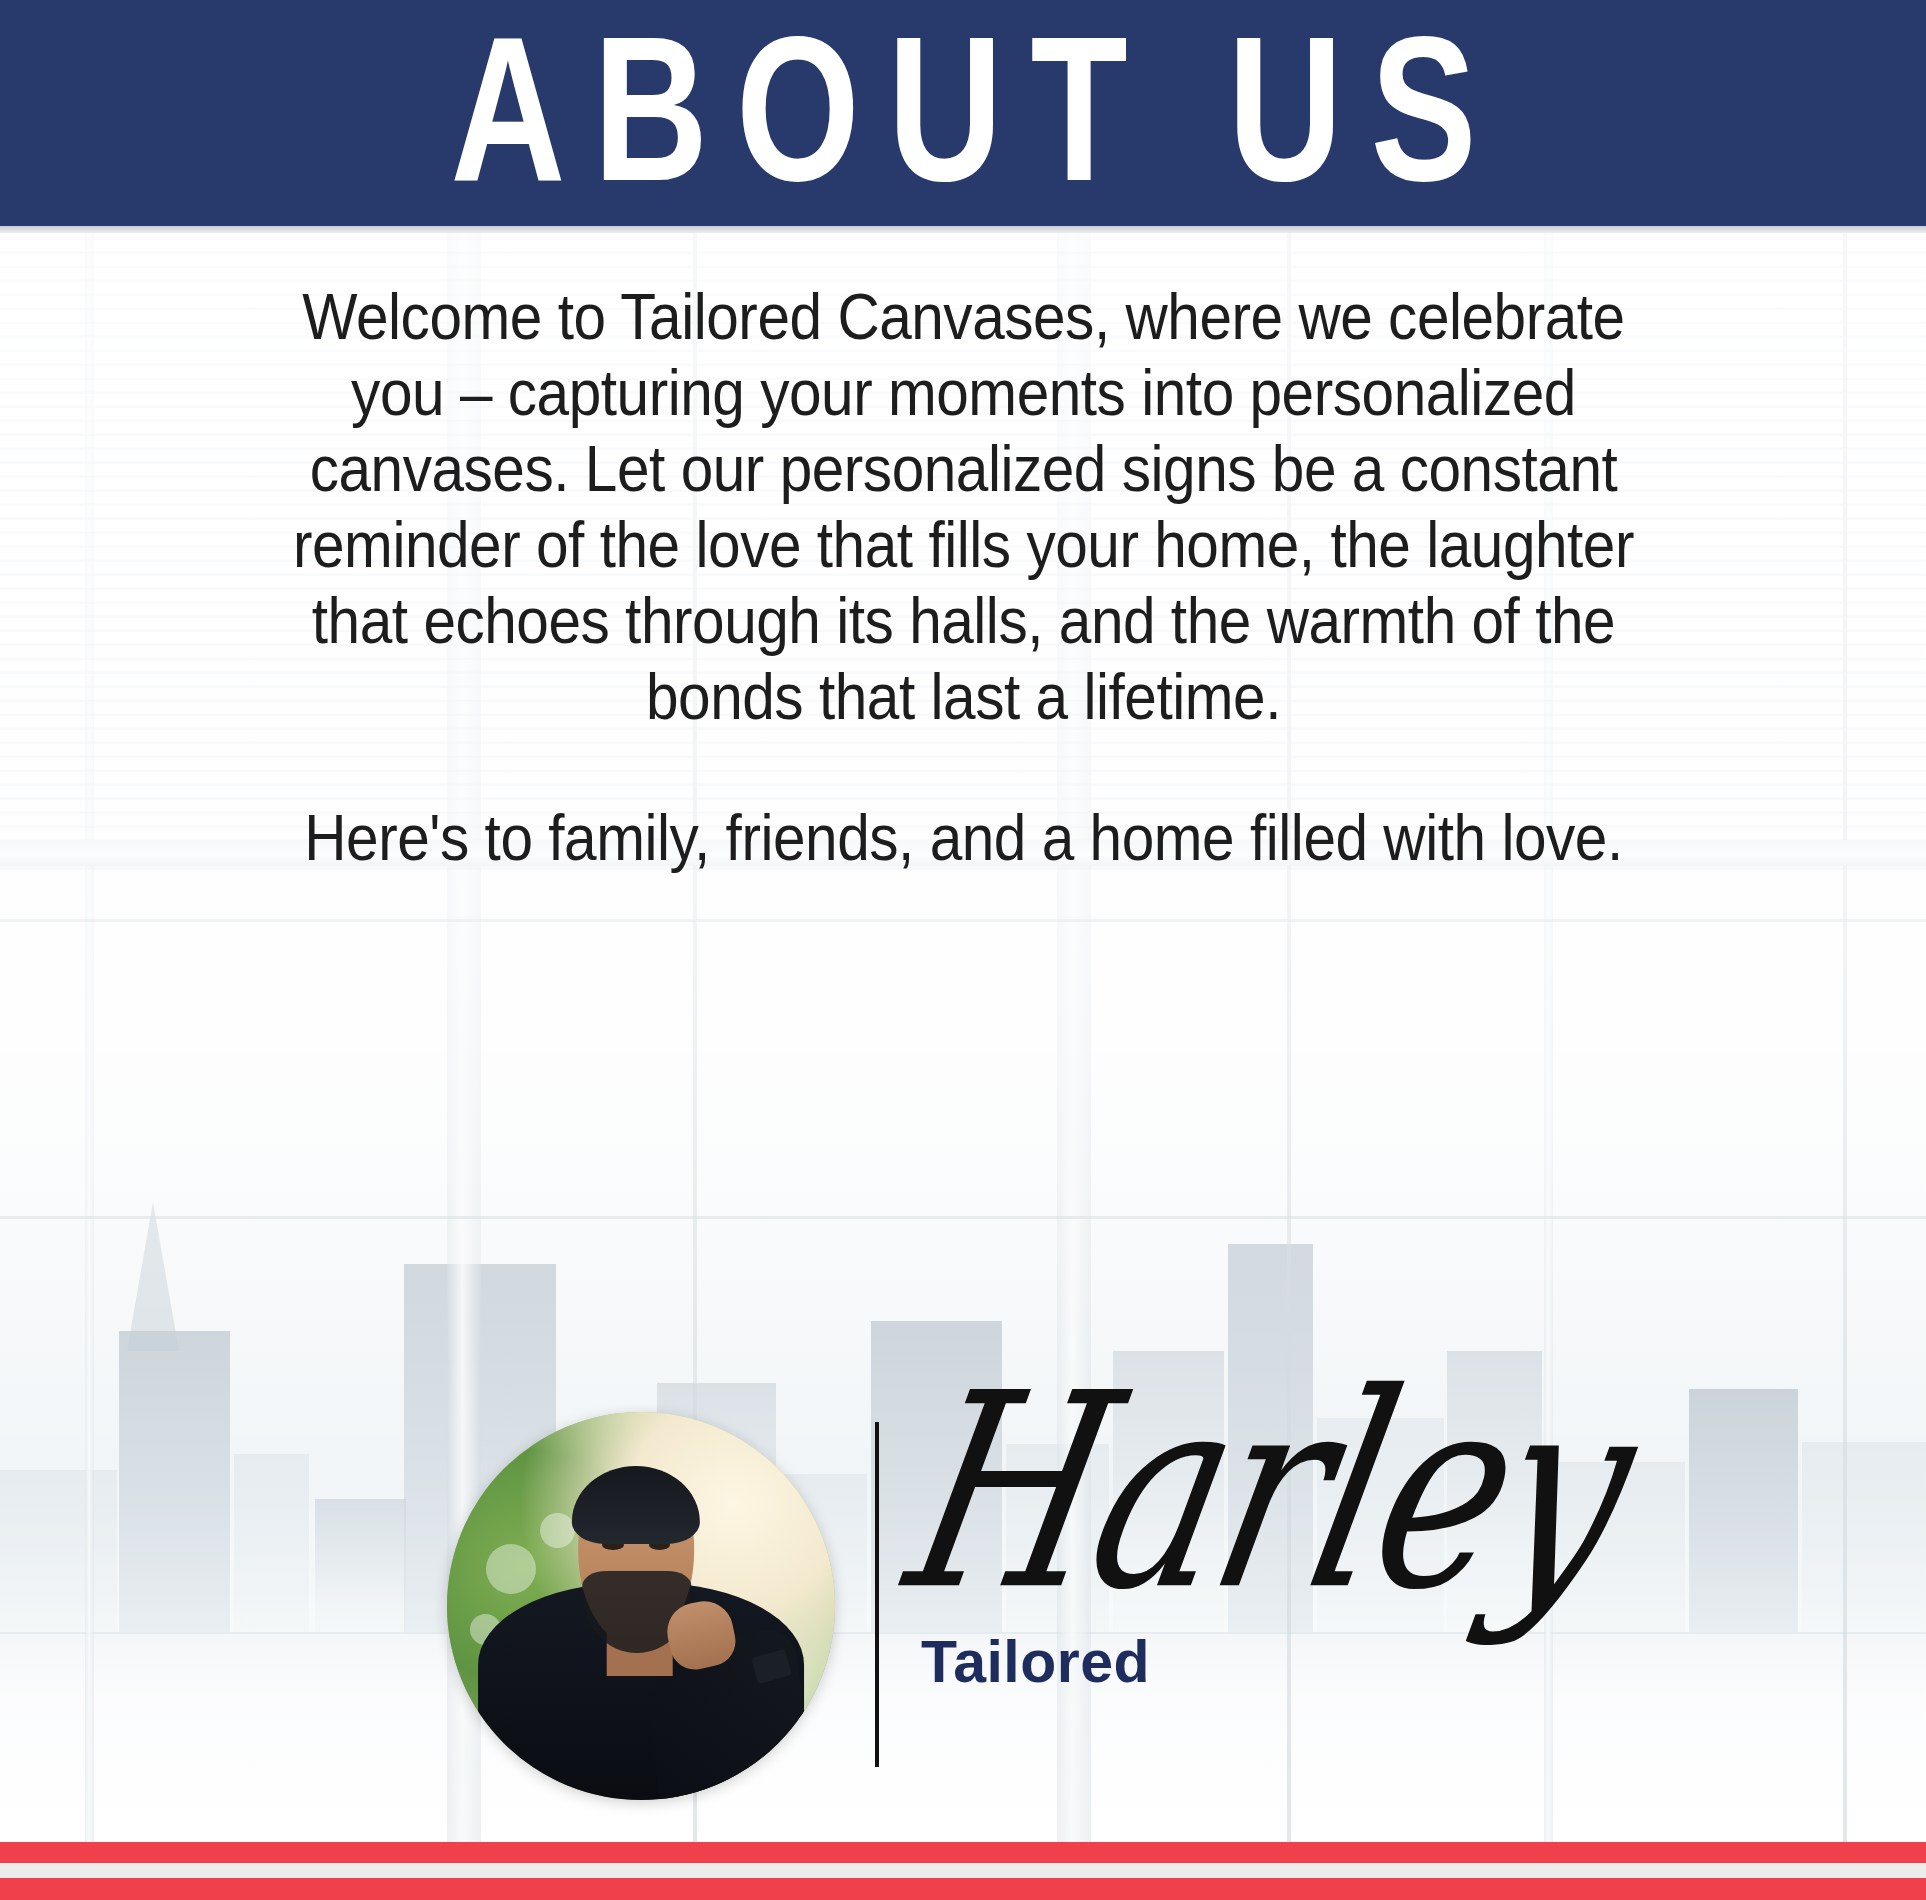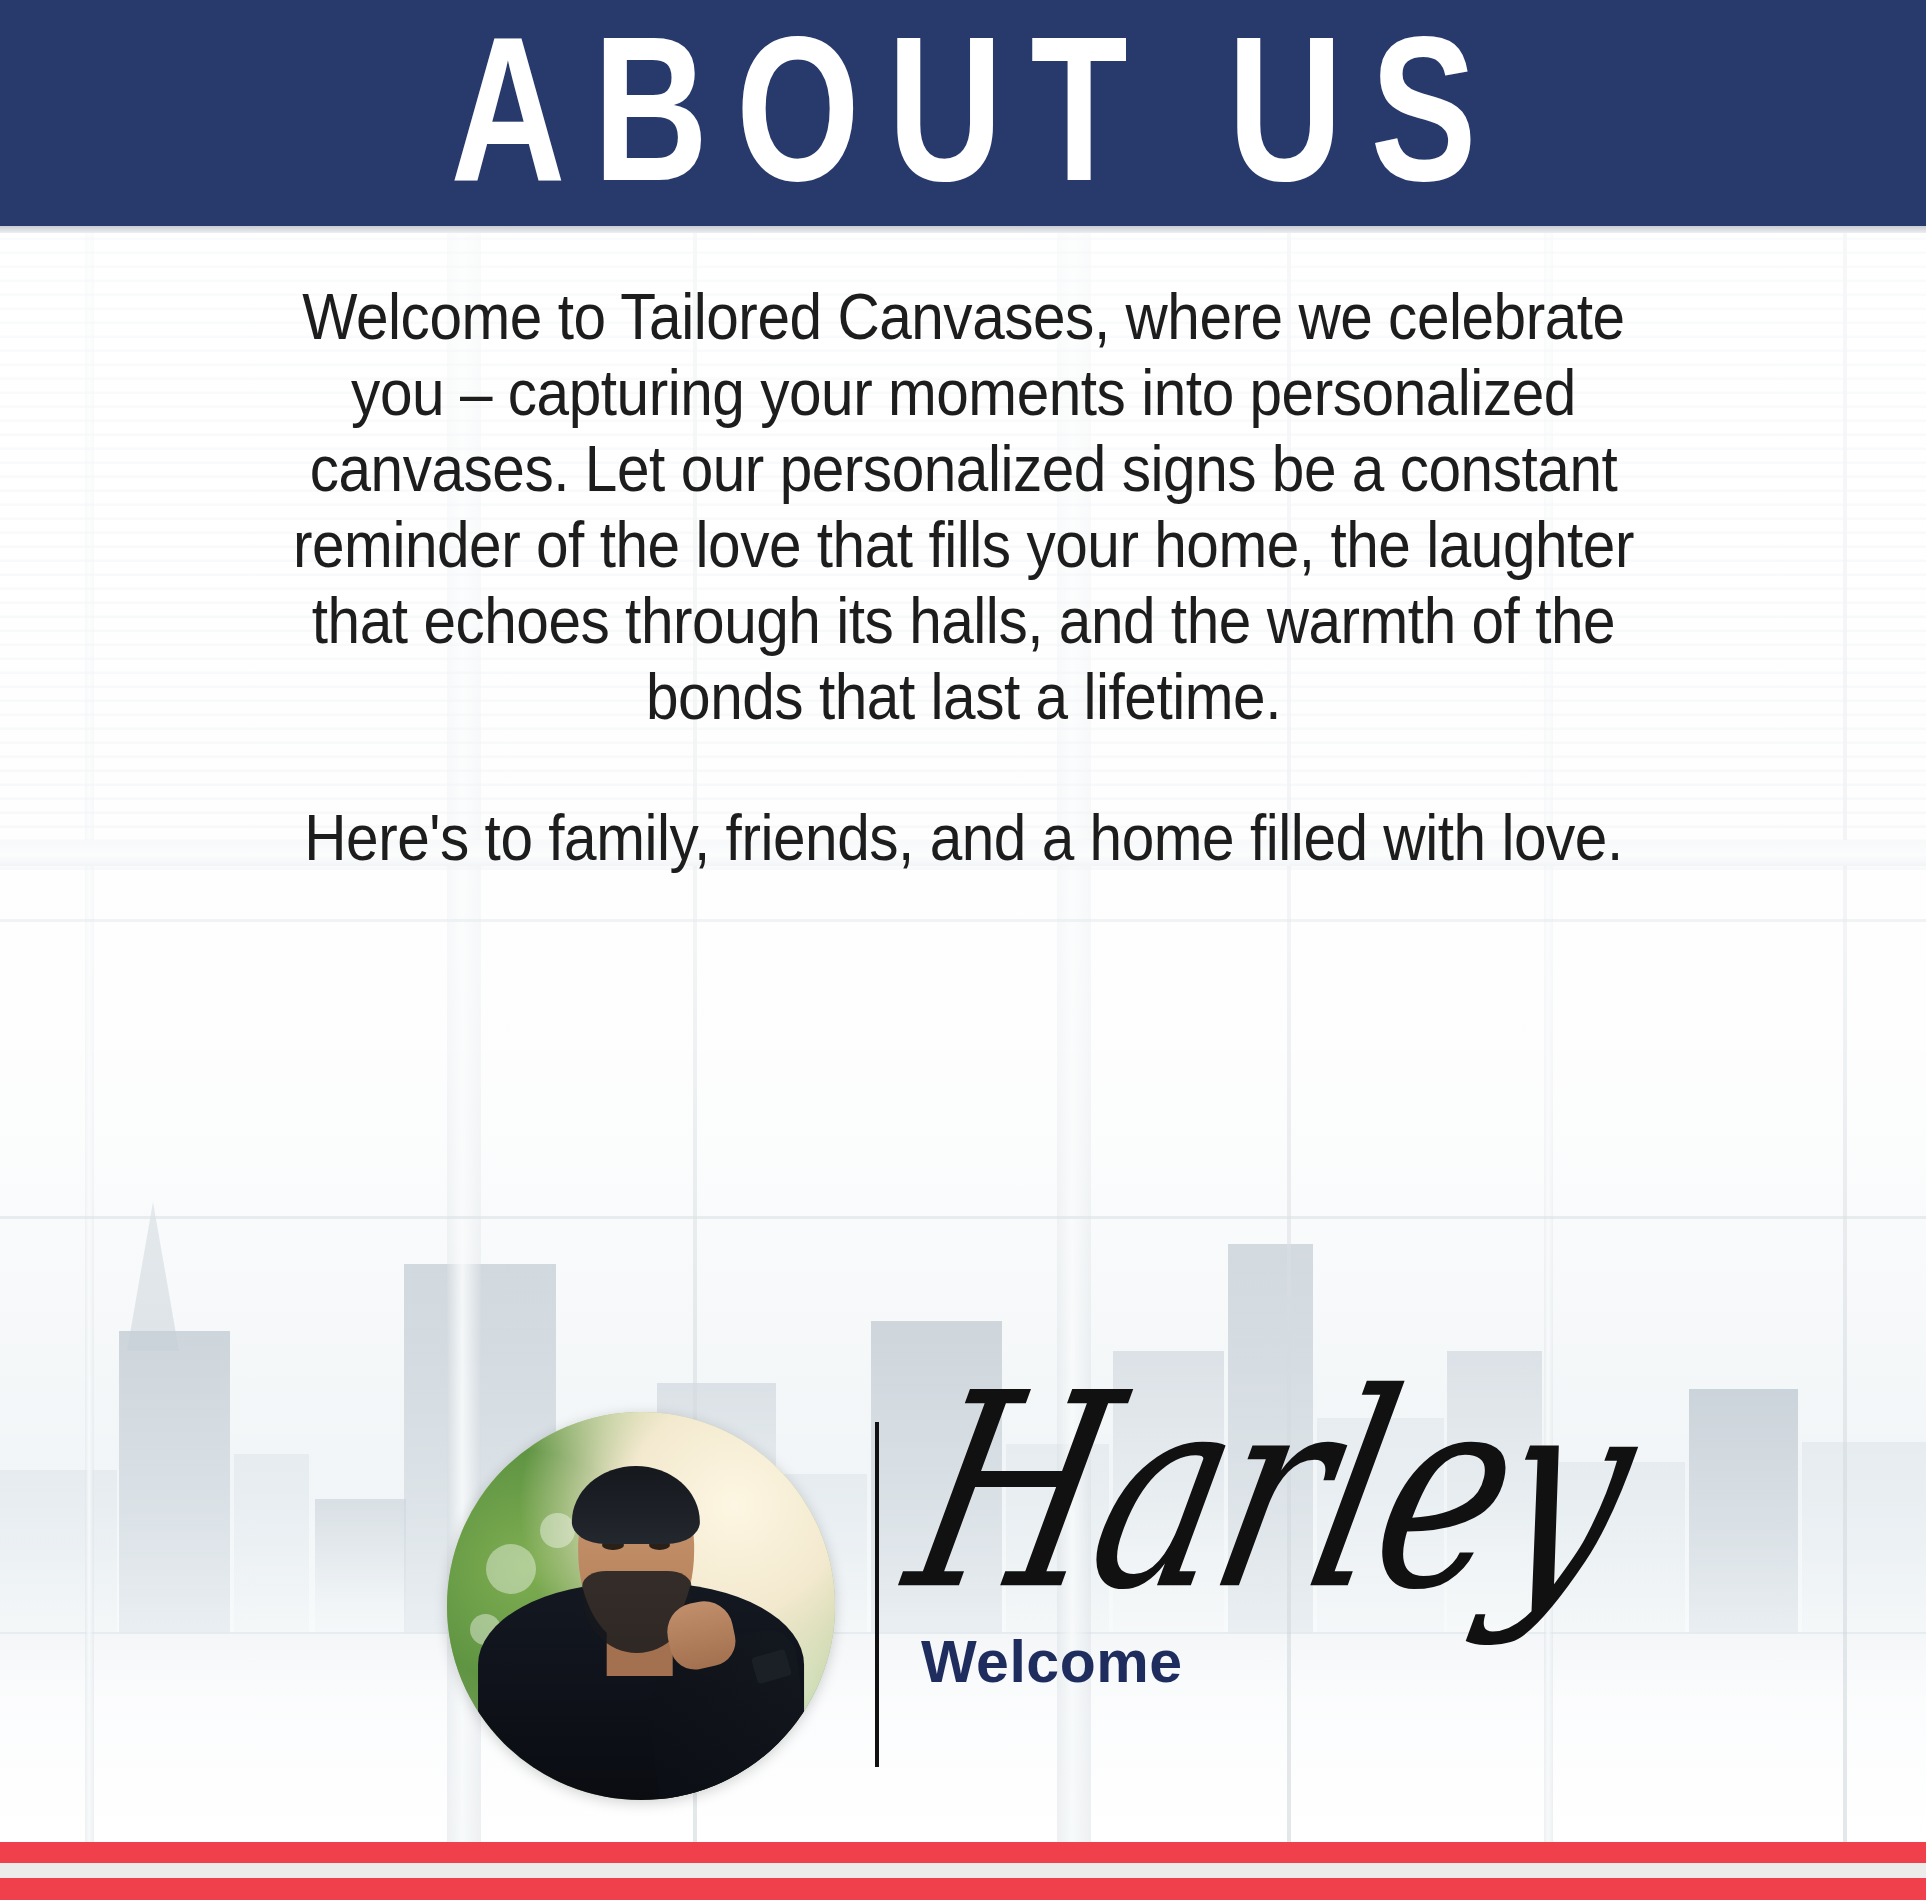--- a/index.html
+++ b/index.html
@@ -337,21 +337,21 @@
       <div class="portrait-hair"></div>
       <div class="portrait-hand"></div>
       <div class="portrait-watch"></div>
     </div>
 
     <div id="signature-divider"></div>
 
     <div id="signature-name">Harley</div>
 
     <div id="founder-title">
-      <div>Welcome</div>
+      <div>Tailored</div>
     </div>
   </div>
 
   <div id="footer-stripes">
     <div id="stripe-top" class="stripe-red"></div>
     <div id="stripe-gap"></div>
     <div id="stripe-bottom" class="stripe-red"></div>
   </div>
 
 </div>

